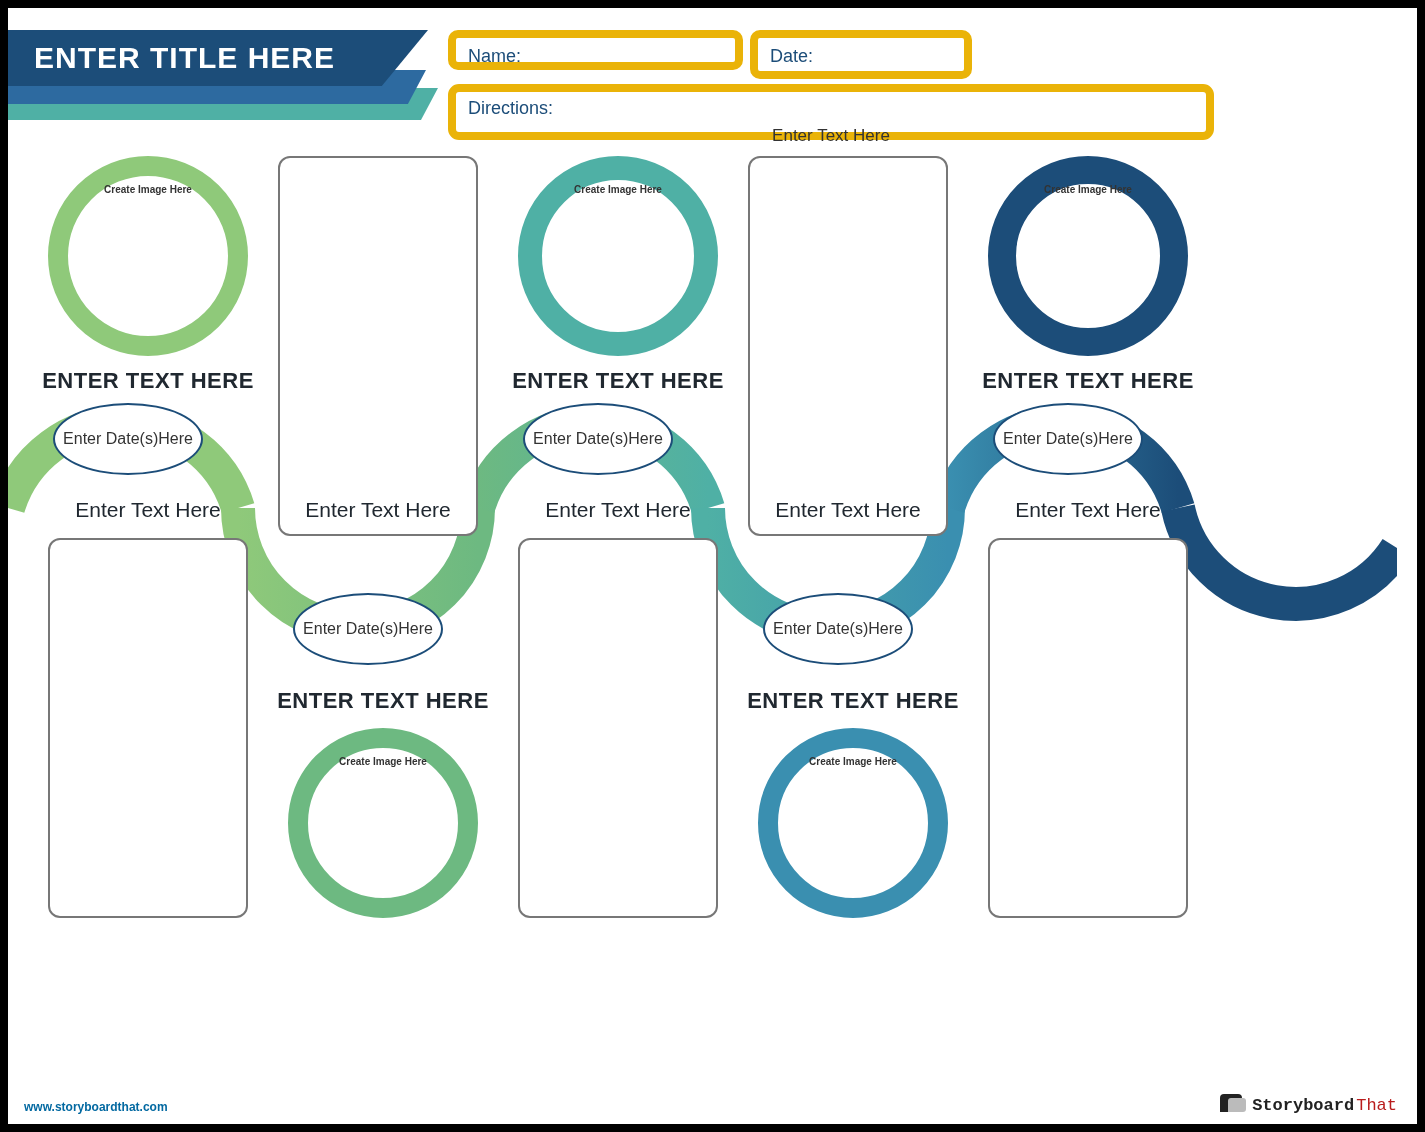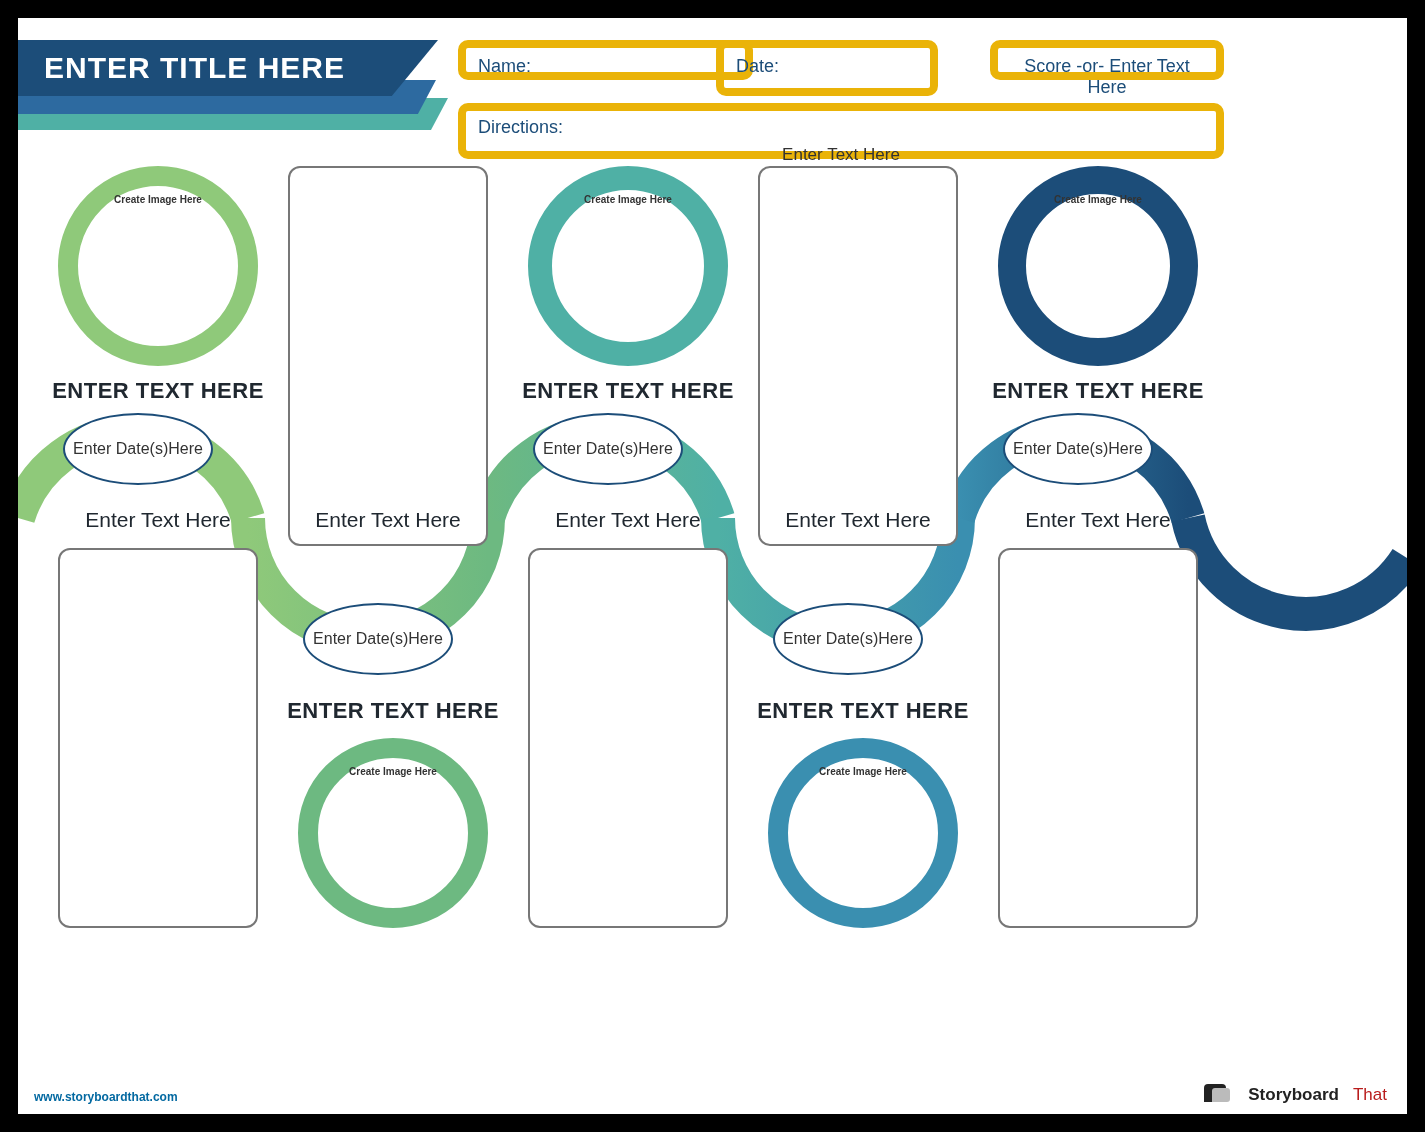--- a/index.html
+++ b/index.html
@@ -3,21 +3,21 @@
 <meta charset="utf-8">
 <style>
   * { box-sizing: border-box; margin: 0; padding: 0; }
   body { font-family: Arial, Helvetica, sans-serif; background:#000; }
   .sheet {
     position: relative;
     width: 1425px;
     height: 1132px;
     margin: 0 auto;
     background:#000;
-    padding: 18px;
+    padding: 8px;
   }
   .page {
     position: relative;
     width: 100%;
     height: 100%;
     background:#fff;
     overflow: hidden;
   }
 
   
@@ -31,23 +31,23 @@
     display:flex; align-items:center; padding-left:26px; letter-spacing:1px;
     clip-path: polygon(0 0, 100% 0, 89% 100%, 0 100%);
   }
 
   
   .hdr-box {
     position:absolute; border:8px solid #eab308; border-radius:10px;
     font-size:18px; color:#1c4d79; padding:8px 12px;
   }
   .name-box { top:22px; left:440px; width:295px; height:40px; }
-  .date-box { top:22px; left:698px; width:222px; height:56px; }
+  .date-box { top:22px; left:742px; width:222px; height:49px; }
   .score-box { top:22px; left:972px; width:234px; height:40px; text-align:center; }
-  .directions-box { top:85px; left:440px; width:766px; height:56px; }
+  .directions-box { top:76px; left:440px; width:766px; height:56px;border-radius:11px; }
   .directions-box .lbl { position:absolute; top:6px; left:12px; }
   .directions-box .val { text-align:center; padding-top:26px; font-size:17px; color:#333; }
 
   
   .ring { position:absolute; border-radius:50%; }
   .big-label {
     position:absolute; width:250px; text-align:center;
     font-size:22px; font-weight:800; color:#202830; letter-spacing:0.5px;
   }
   .small-label {
@@ -64,21 +64,21 @@
     display:flex; flex-direction:row; align-items:center; justify-content:center;
     font-size:16px; color:#333; line-height:1.15; text-align:center;
   }
   .img-ph {
     position:absolute; font-size:10px; color:#333; width:140px; text-align:center;font-weight:bold;
   }
   .arc { position:absolute; }
 
   
   .footer-left { position:absolute; left:16px; bottom:10px; font-size:12px; font-weight:700; color:#0369a1; }
-  .footer-brand { position:absolute; right:20px; bottom:8px; display:flex; align-items:center; gap:14px; }
+  .footer-brand { position:absolute; right:20px; bottom:8px; display:flex; align-items:center; gap:2px;font-family:Liberation Mono, monospace; }
   .footer-brand .bubble { width:22px; height:18px; background:#222; border-radius:4px 4px 4px 0; position:relative; }
   .footer-brand .bubble2 { width:18px; height:14px; background:#bbb; border-radius:3px 3px 3px 0;
     position:absolute; top:4px; left:8px; }
   .footer-brand span.t1 { font-weight:800; font-size:17px; color:#222; }
   .footer-brand span.t2 { font-size:17px; color:#b91c1c; font-weight:400; }
 </style>
 </head>
 <body>
 
 <div class="sheet">
@@ -89,23 +89,20 @@
       <div class="banner-layer2"></div>
       <div class="banner-main">ENTER TITLE HERE</div>
     </div>
 
     <div class="hdr-box name-box">
       <span>Name:</span>
     </div>
     <div class="hdr-box date-box">
       <span>Date:</span>
     </div>
-    <div class="hdr-box score-box">
-      <span>Score -or- Enter Text Here</span>
-    </div>
     <div class="hdr-box directions-box">
       <span class="lbl">Directions:</span>
       <div class="val">Enter Text Here</div>
     </div>
 
     <svg class="arc" width="1389" height="700" viewBox="0 0 1389 700" style="left:0; top:380px;">
 
       <path d="M 0 120 A 120 120 0 0 1 230 120" fill="none" stroke="url(#g1)" stroke-width="34"></path>
 
       <path d="M 230 120 A 120 120 0 0 0 470 120" fill="none" stroke="url(#g2)" stroke-width="34"></path>

